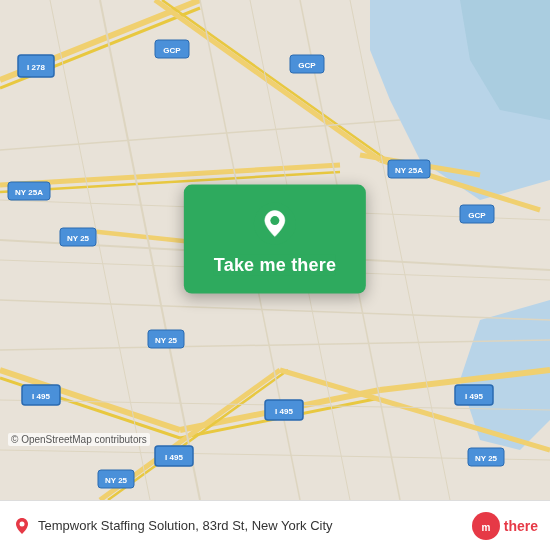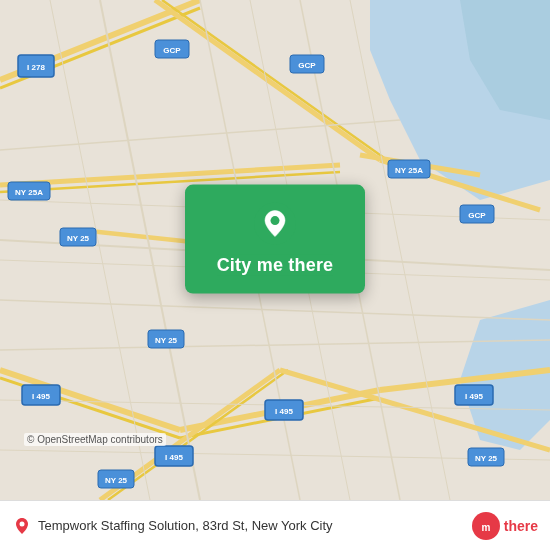--- a/index.html
+++ b/index.html
@@ -61,21 +61,21 @@
     .moovit-text {
       font-size: 14px;
       font-weight: bold;
       color: #e63946;
     }
 
     
     .copyright {
       position: absolute;
       bottom: 54px;
-      left: 24px;
+      left: 8px;
       font-size: 10px;
       color: #555;
       background: rgba(255,255,255,0.7);
       padding: 1px 3px;
       border-radius: 2px;
     }
 
     
     .card-overlay {
       position: absolute;
@@ -211,21 +211,21 @@
     <text x="116" y="483" text-anchor="middle" font-size="8" font-weight="bold" fill="#fff">NY 25</text>
   </svg>
 
   <div class="card-overlay">
 
     <svg class="pin-icon" viewBox="0 0 42 42" xmlns="http://www.w3.org/2000/svg">
       <circle cx="21" cy="21" r="21" fill="#2eaa5e"></circle>
       <path d="M21 8 C15.5 8 11 12.5 11 18 C11 24.5 21 34 21 34 C21 34 31 24.5 31 18 C31 12.5 26.5 8 21 8Z" fill="white" stroke="white" stroke-width="0.5"></path>
       <circle cx="21" cy="18" r="4.5" fill="#2eaa5e"></circle>
     </svg>
-    <button class="take-me-there-btn">City me there</button>
+    <button class="take-me-there-btn">Take me there</button>
   </div>
 
   <div class="copyright">© OpenStreetMap contributors</div>
 </div>
 
 <div id="bottom-bar">
 
   <svg width="20" height="20" viewBox="0 0 20 20" style="margin-right:6px;flex-shrink:0;">
     <path d="M10 2 C6.7 2 4 4.7 4 8 C4 12.5 10 18 10 18 C10 18 16 12.5 16 8 C16 4.7 13.3 2 10 2Z" fill="#e63946"></path>
     <circle cx="10" cy="8" r="2.5" fill="white"></circle>

